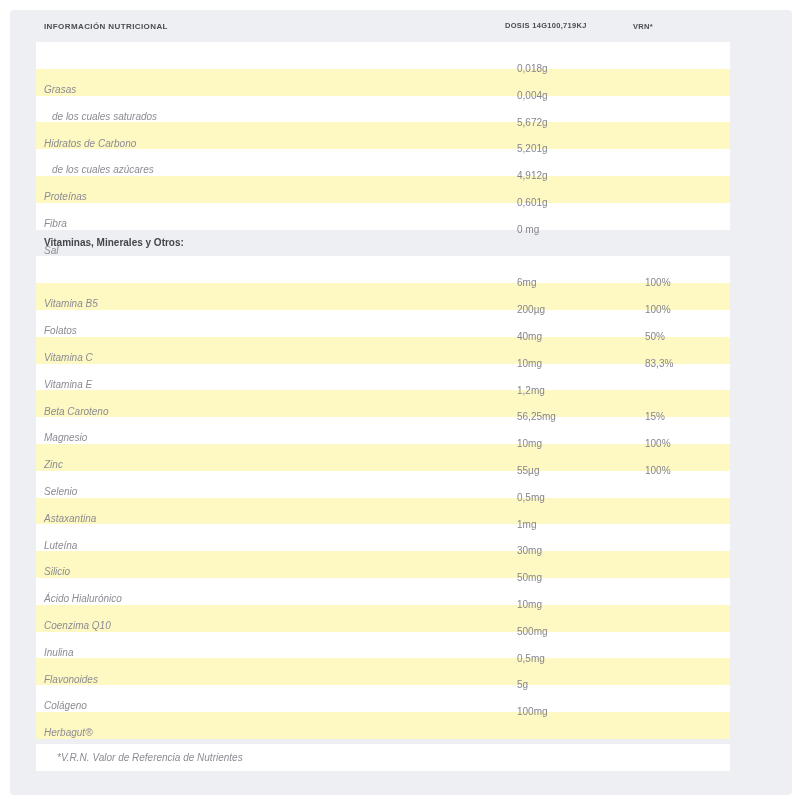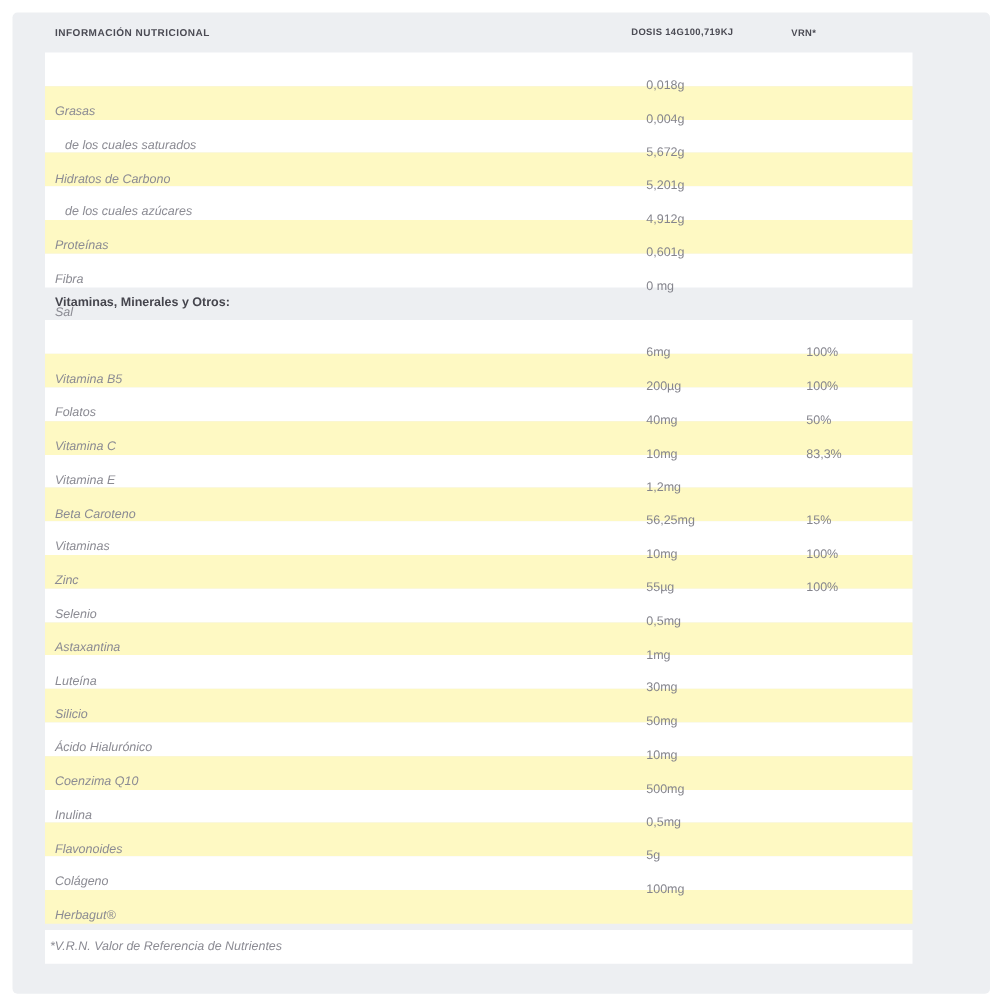--- a/index.html
+++ b/index.html
@@ -76,21 +76,21 @@
     font-size: 10px;
     color: #85858d;
     white-space: nowrap;
     padding-left: 12px;
   }
   .footer-band {
     margin-top: 5px;
     height: 27px;
     display: flex;
     align-items: center;
-    padding-left: 4px;
+    padding-left: 21px;
     box-sizing: border-box;
   }
   .footer-note {
     font-size: 10px;
     font-style: italic;
     color: #8b8b93;
   }
 </style>
 </head>
 <body>
@@ -164,21 +164,21 @@
         <span class="nutrient-label">Vitamina E</span>
         <span class="dose-value">10mg</span>
         <span class="vrn-value">83,3%</span>
       </div>
       <div class="band grid">
         <span class="nutrient-label">Beta Caroteno</span>
         <span class="dose-value">1,2mg</span>
         <span class="vrn-value"></span>
       </div>
       <div class="band grid shade">
-        <span class="nutrient-label">Vitaminas</span>
+        <span class="nutrient-label">Magnesio</span>
         <span class="dose-value">56,25mg</span>
         <span class="vrn-value">15%</span>
       </div>
       <div class="band grid">
         <span class="nutrient-label">Zinc</span>
         <span class="dose-value">10mg</span>
         <span class="vrn-value">100%</span>
       </div>
       <div class="band grid shade">
         <span class="nutrient-label">Selenio</span>

